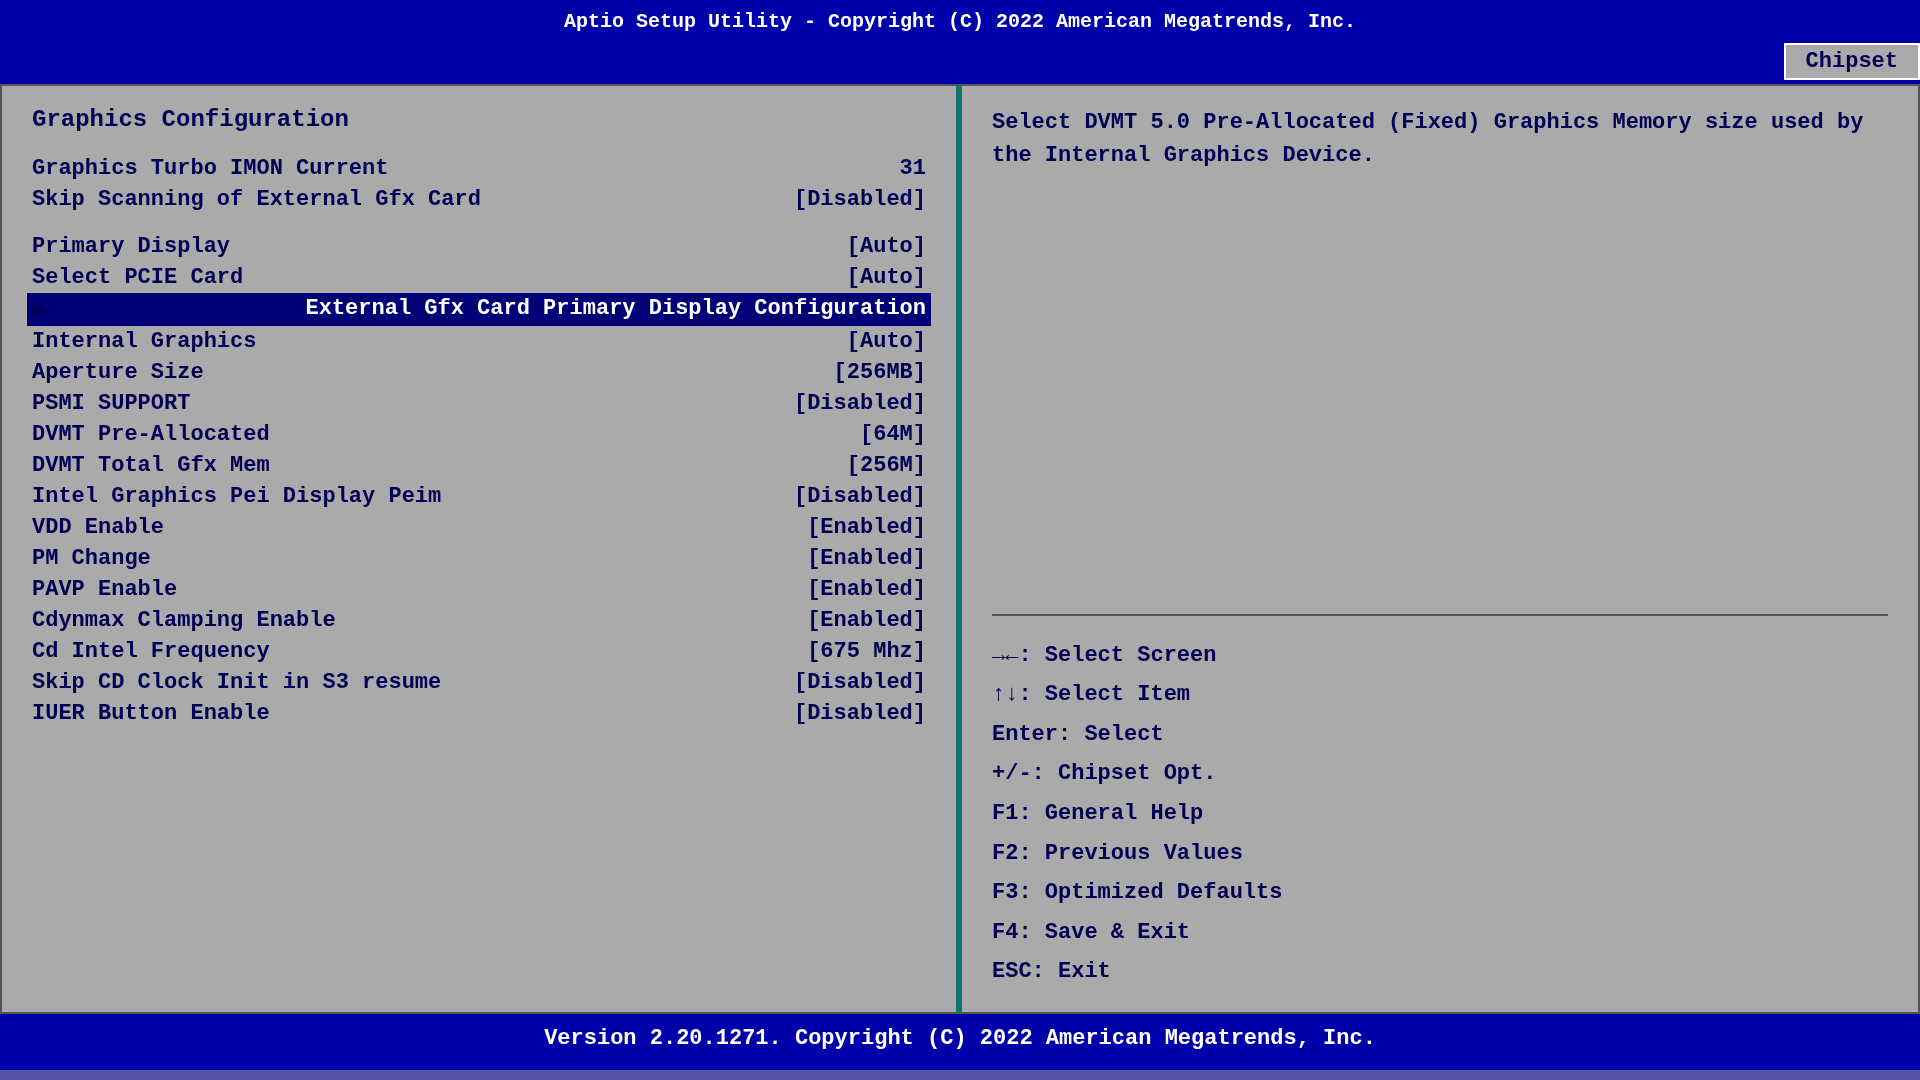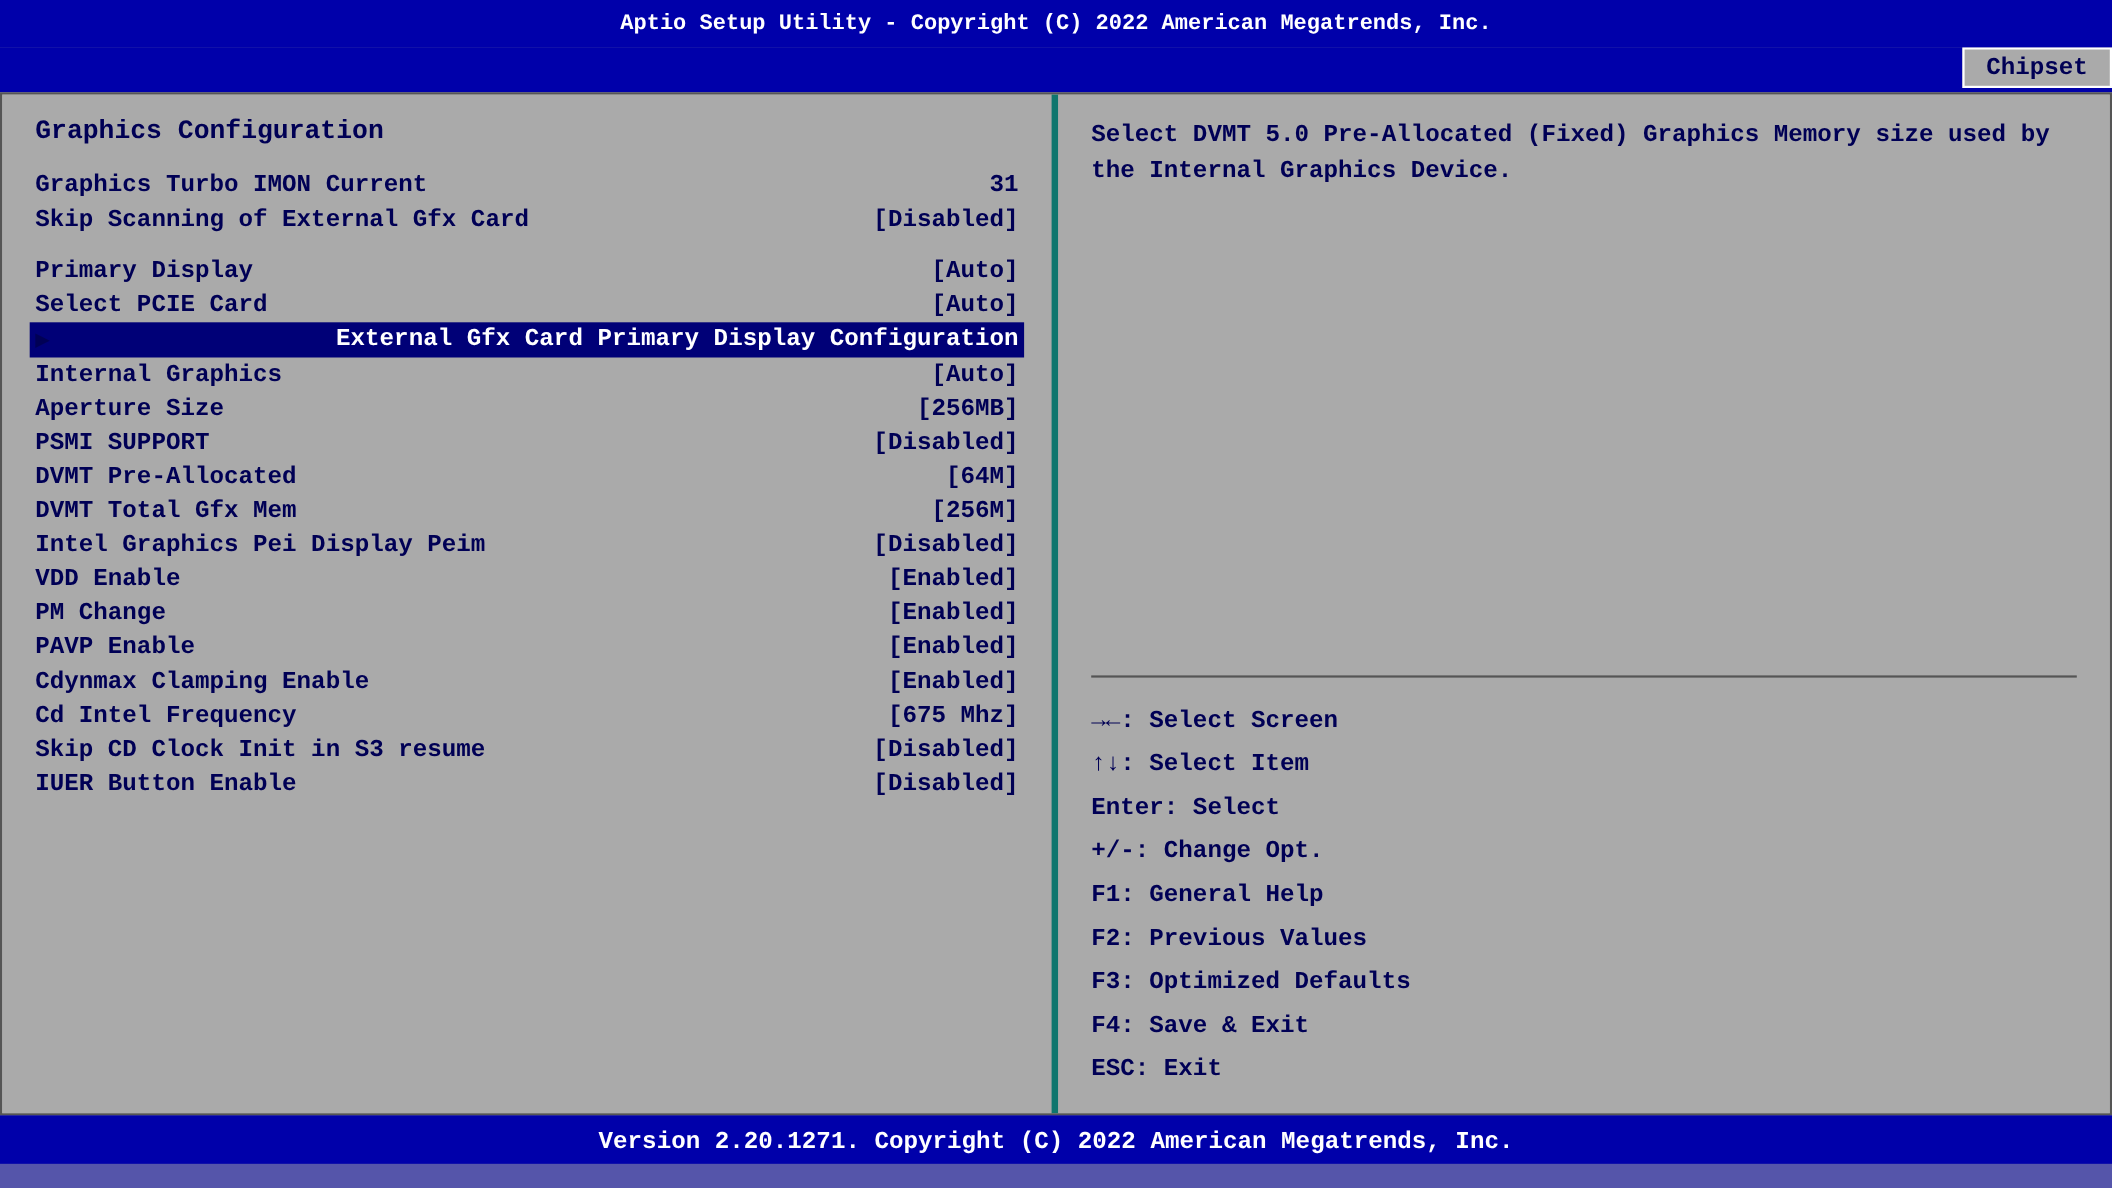--- a/index.html
+++ b/index.html
@@ -137,21 +137,21 @@
       line-height: 1.8;
     }
 
     #footer {
       background-color: #0000aa;
       color: #ffffff;
       text-align: center;
       padding: 12px 0;
       font-size: 22px;
       font-weight: bold;
-      height: 44px;
+      height: 56px;
     }
   </style>
 </head>
 <body>
 
 <div id="header">
   <span>Aptio Setup Utility - Copyright (C) 2022 American Megatrends, Inc.</span>
 </div>
 <div id="tab-bar">
   <div class="tab active">Chipset</div>
@@ -237,21 +237,21 @@
       </div>
   </div>
 
   <div id="right-panel">
     <div class="help-text">Select DVMT 5.0 Pre-Allocated (Fixed) Graphics Memory size used by the Internal Graphics Device.</div>
     <hr class="divider">
     <div class="key-help" id="key-help-container">
     <div><span>→←: Select Screen</span></div>
         <div><span>↑↓: Select Item</span></div>
         <div><span>Enter: Select</span></div>
-        <div><span>+/-: Change Opt.</span></div>
+        <div><span>+/-: Chipset Opt.</span></div>
         <div><span>F1: General Help</span></div>
         <div><span>F2: Previous Values</span></div>
         <div><span>F3: Optimized Defaults</span></div>
         <div><span>F4: Save &amp; Exit</span></div>
         <div><span>ESC: Exit</span></div>
       </div>
   </div>
 </div>
 
 <div id="footer">

